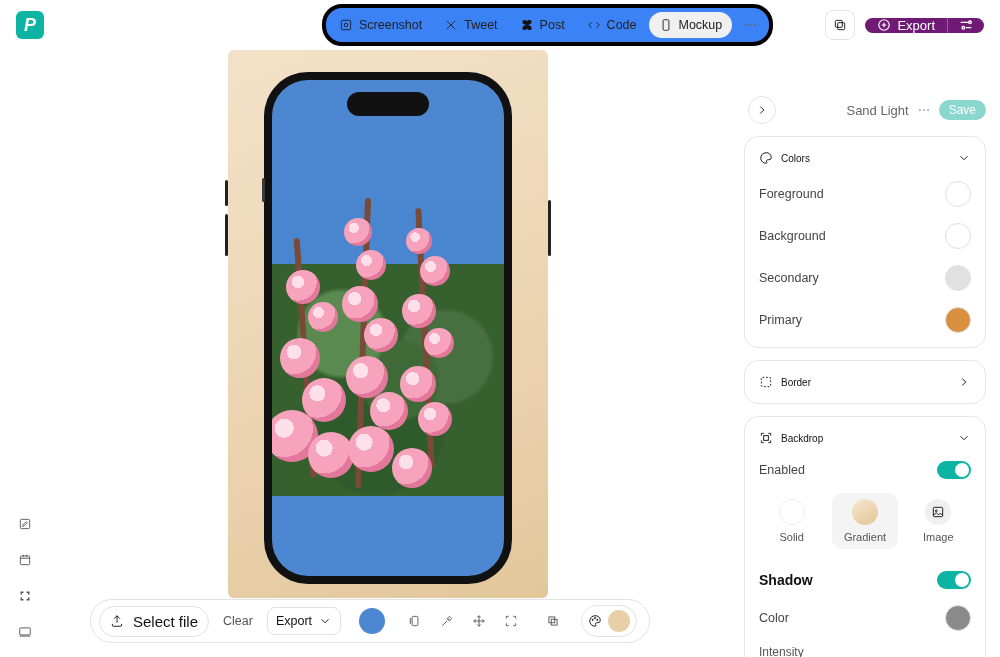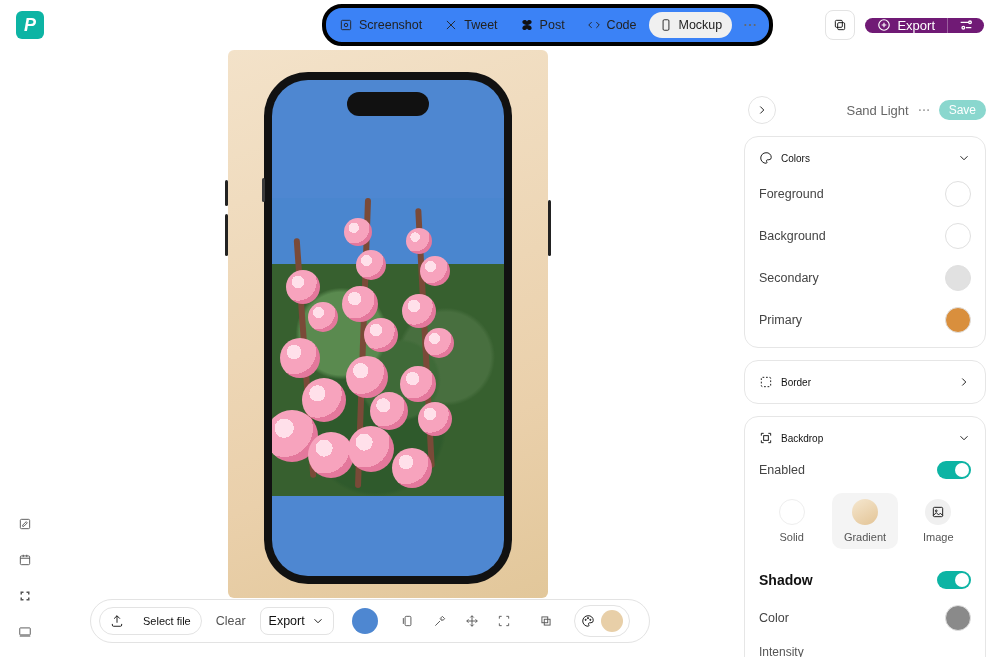--- a/index.html
+++ b/index.html
@@ -196,25 +196,25 @@
   height: 44px;
   border: 1px solid #e3e3e3;
   border-radius: 30px;
   display: flex;
   align-items: center;
   padding: 0 8px;
   gap: 4px;
   background: #fff;
 }
 .btn-pill {
-  display: flex; align-items: center; gap: 19px;
+  display: flex; align-items: center; gap: 9px;
   border: 1px solid #e3e3e3;
   border-radius: 16px;
   padding: 6px 10px;
-  font-size: 11px;
+  font-size: 15px;
   cursor: pointer;
 }
 .btn-ghost {
   padding: 6px 10px;
   font-size: 12.5px;
   color: #555;
   cursor: pointer;
 }
 .contain-select {
   border: 1px solid #e3e3e3;

